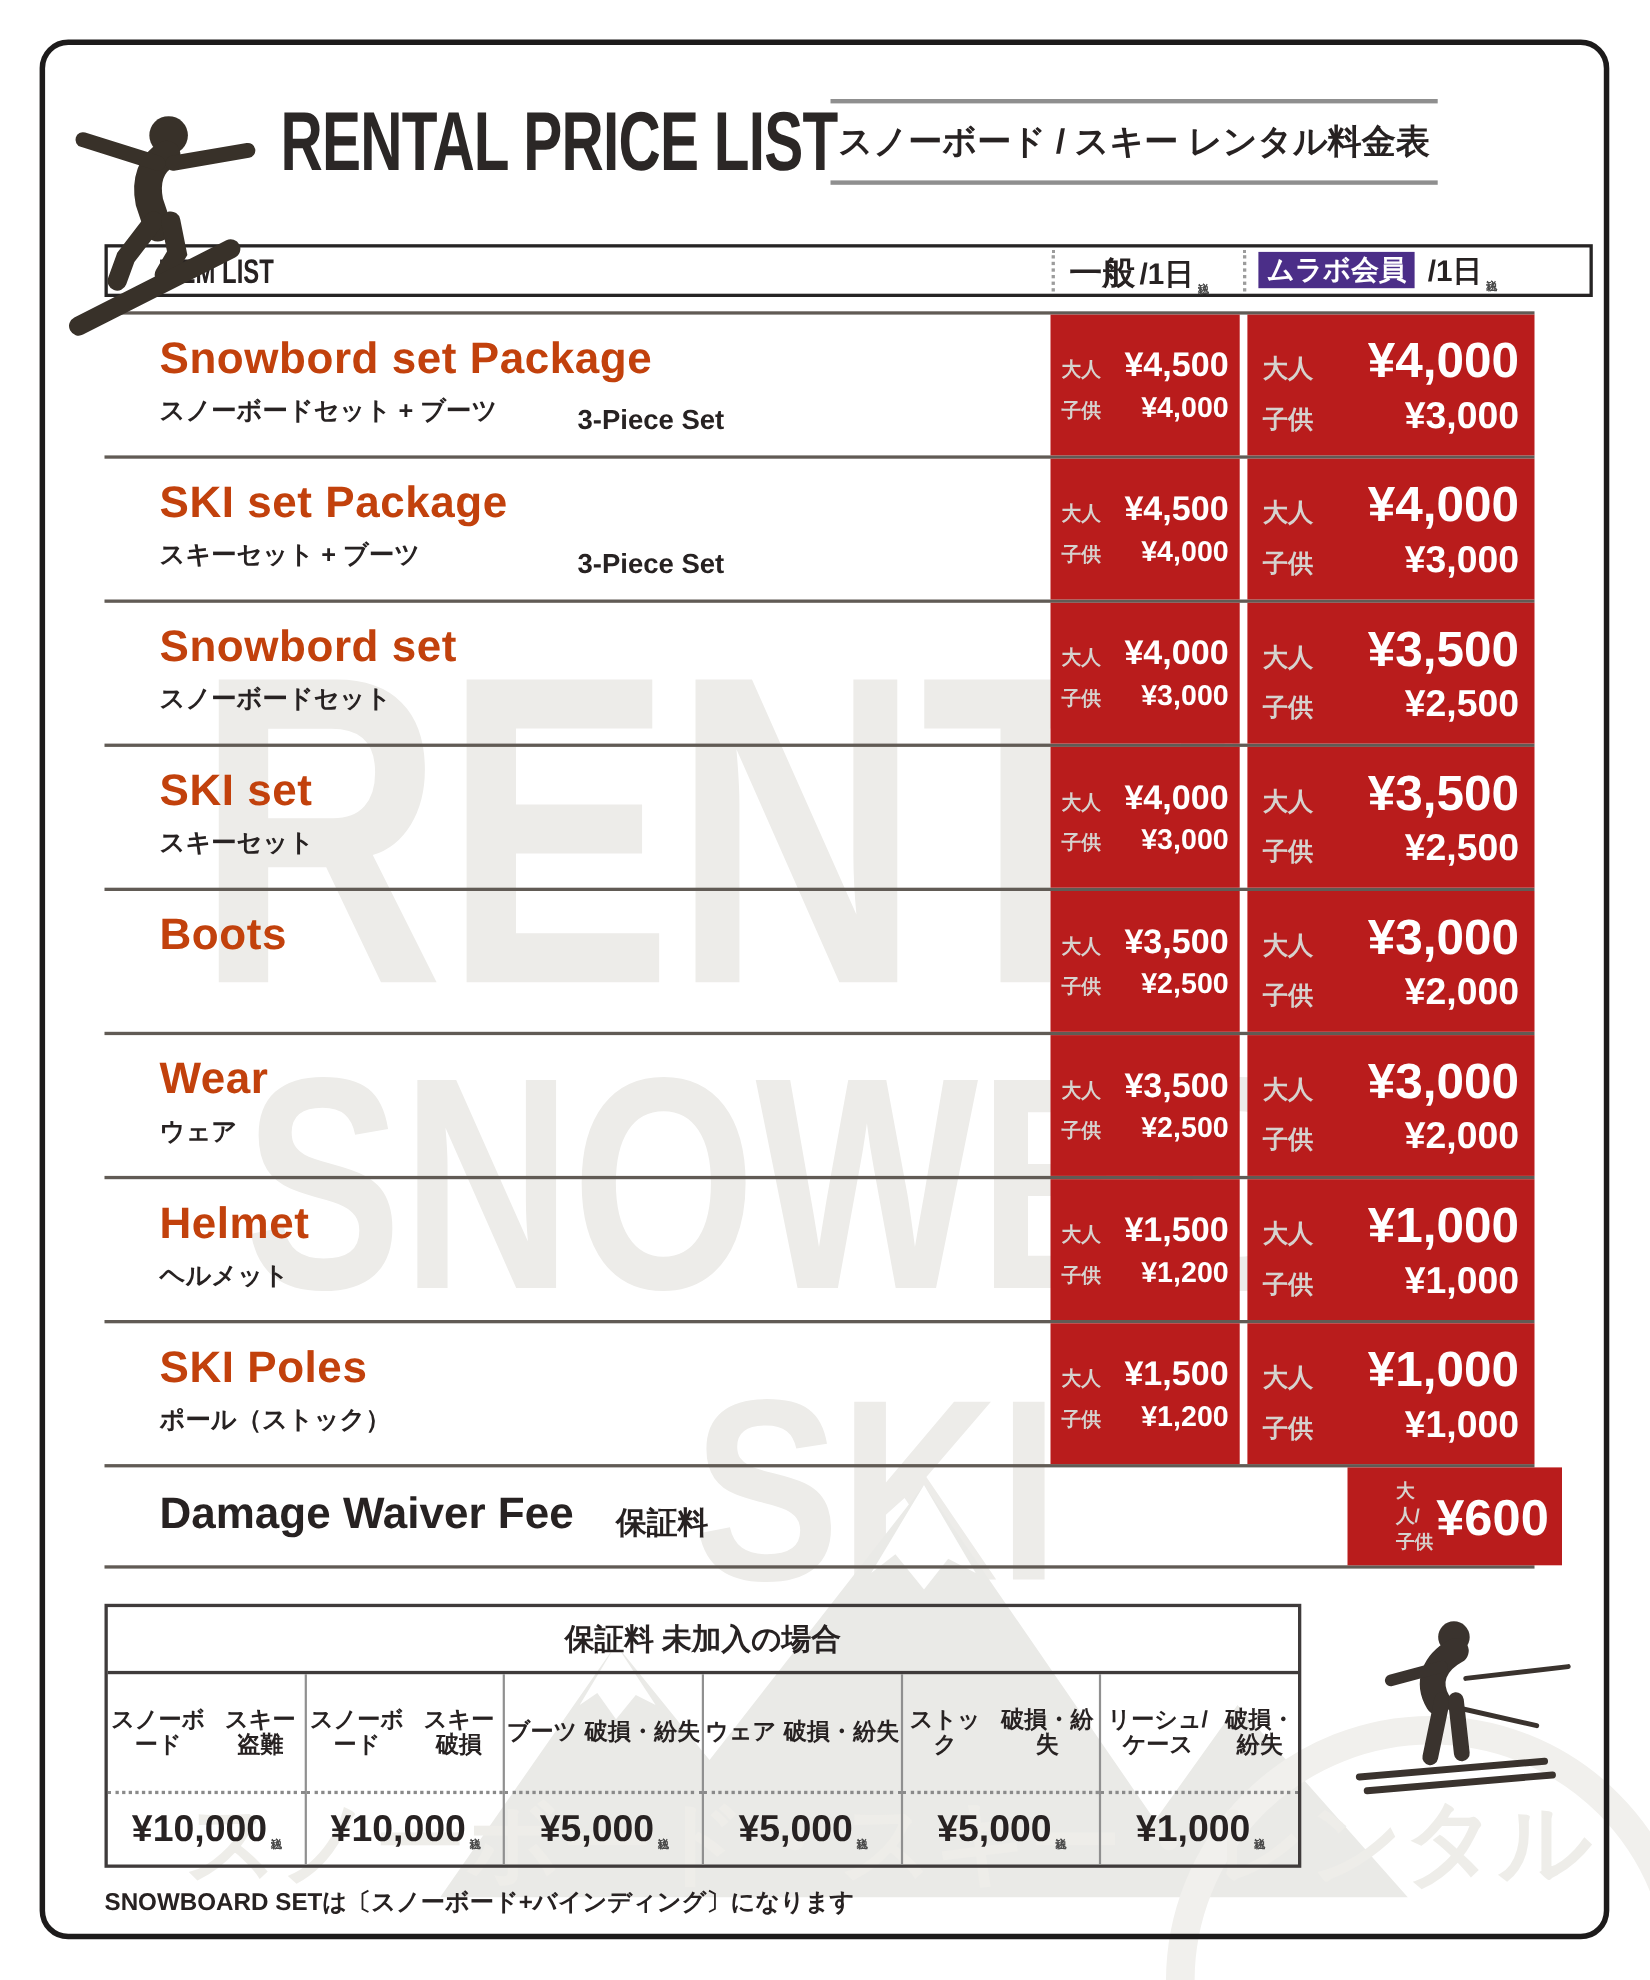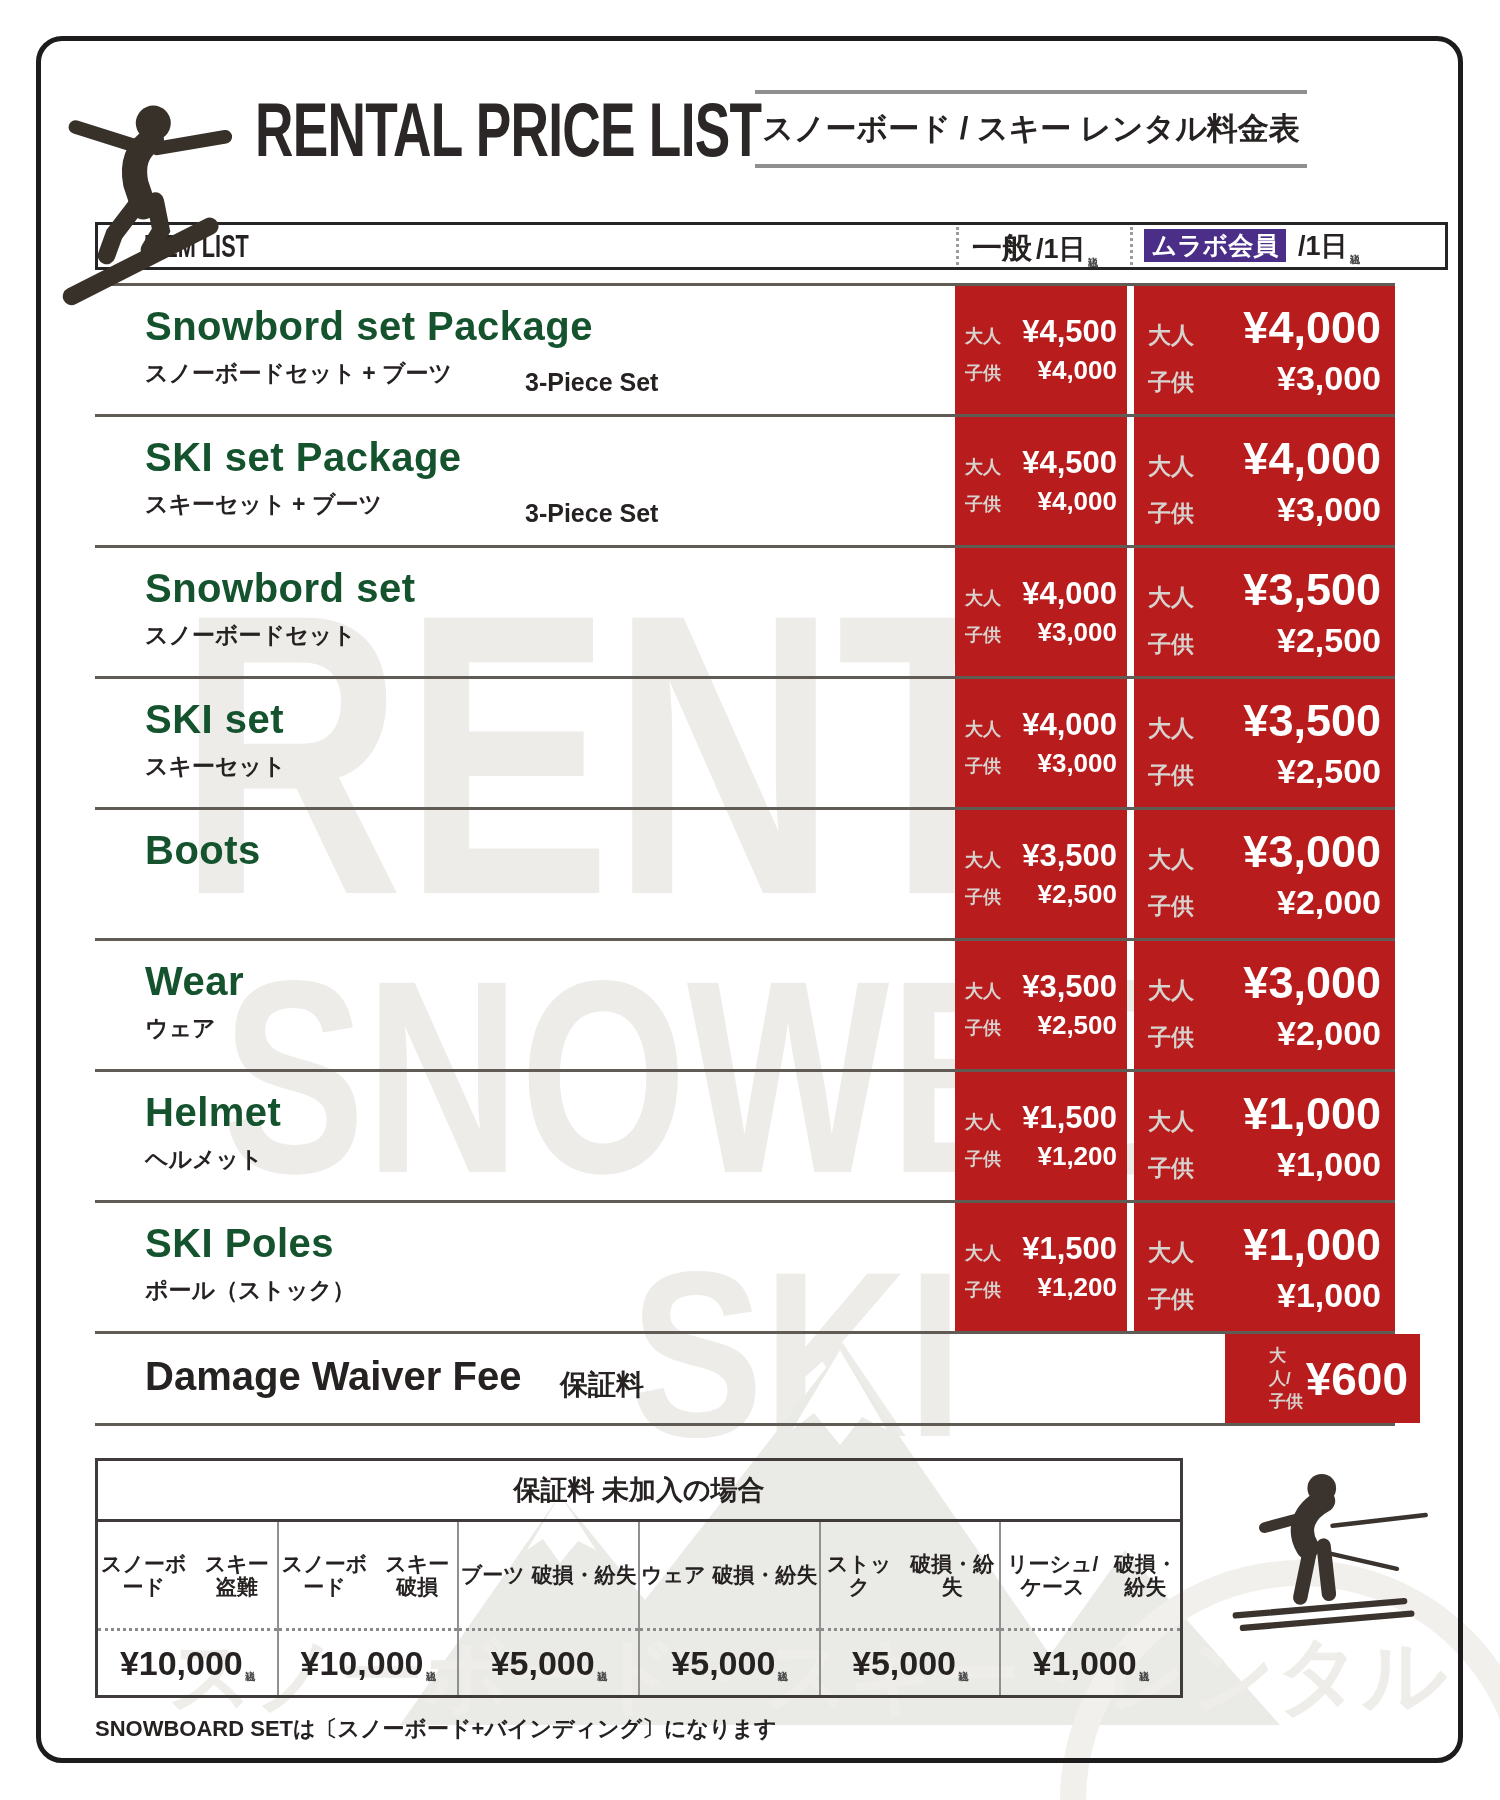--- a/index.html
+++ b/index.html
@@ -30,21 +30,21 @@
   .colhead{position:absolute;top:3px;display:flex;align-items:center;font-weight:700;text-align:right;}
   #gen-head{left:874px;font-size:30px;}
   #gen-head .unit,#mem-unit .unit{font-size:27px;margin-left:4px;}
   .tax{display:inline-block;writing-mode:vertical-rl;font-size:10px;line-height:1;margin-left:2px;color:#4a4a4a;font-weight:700;}
   #mem-badge{position:absolute;left:1046px;top:4px;width:142px;height:33px;background:#4b2e88;color:#fff;display:flex;align-items:center;justify-content:center;font-size:25px;font-weight:700;}
   #mem-unit{left:1196px;font-size:30px;}
   
   #rows{left:95px;top:273px;width:1300px;z-index:2;}
   #rows .spacer{height:10px;border-bottom:3px solid #615b55;}
   .row{position:relative;height:128px;border-bottom:3px solid #615b55;}
-  .rname{position:absolute;left:50px;top:18px;font-size:40px;font-weight:700;letter-spacing:0.5px;color:#14532d;white-space:nowrap;}
+  .rname{position:absolute;left:50px;top:18px;font-size:40px;font-weight:700;letter-spacing:0.5px;color:#c2410c;white-space:nowrap;}
   .rjp{position:absolute;left:50px;top:72px;font-size:23px;font-weight:700;white-space:nowrap;}
   .rnote{position:absolute;left:430px;top:82px;font-size:25px;font-weight:700;white-space:nowrap;}
   .cell{position:absolute;top:0;bottom:0;background:#b91c1c;color:#fff;display:flex;flex-direction:column;justify-content:center;gap:5px;box-sizing:border-box;}
   .cell .prow{display:flex;justify-content:space-between;align-items:baseline;}
   .plbl{color:#d6d2ce;font-weight:700;}
   .gen{left:860px;width:172px;padding:0 10px;}
   .gen .plbl{font-size:18px;}
   .gen .pva{font-size:31px;font-weight:700;}
   .gen .pvc{font-size:26px;font-weight:700;}
   .mem{left:1039px;width:261px;padding:0 14px;}

